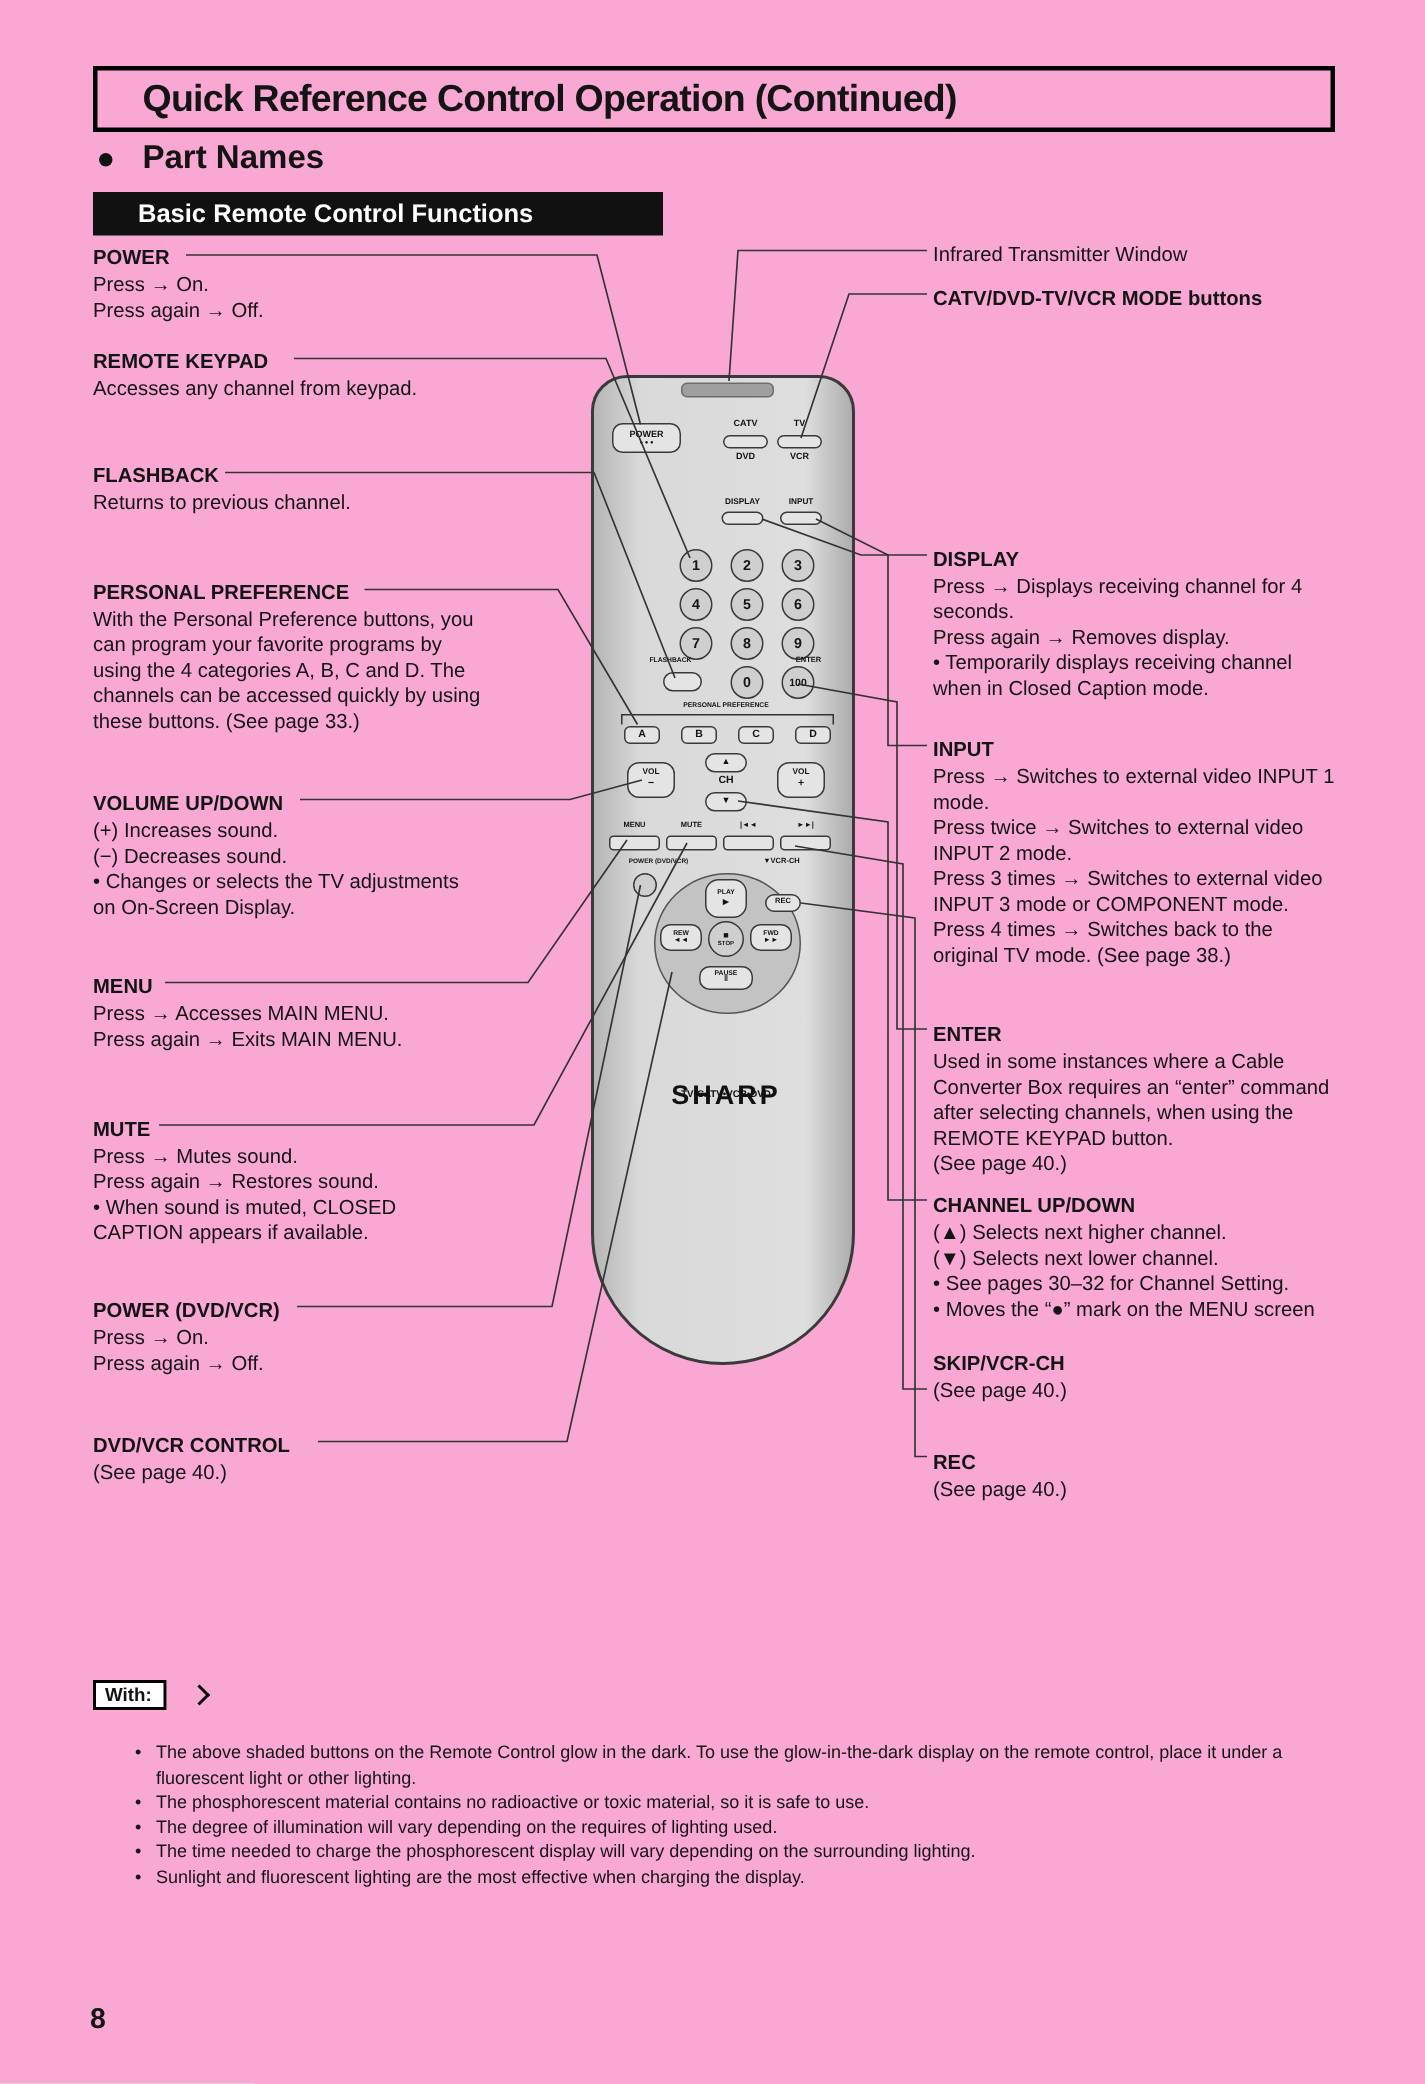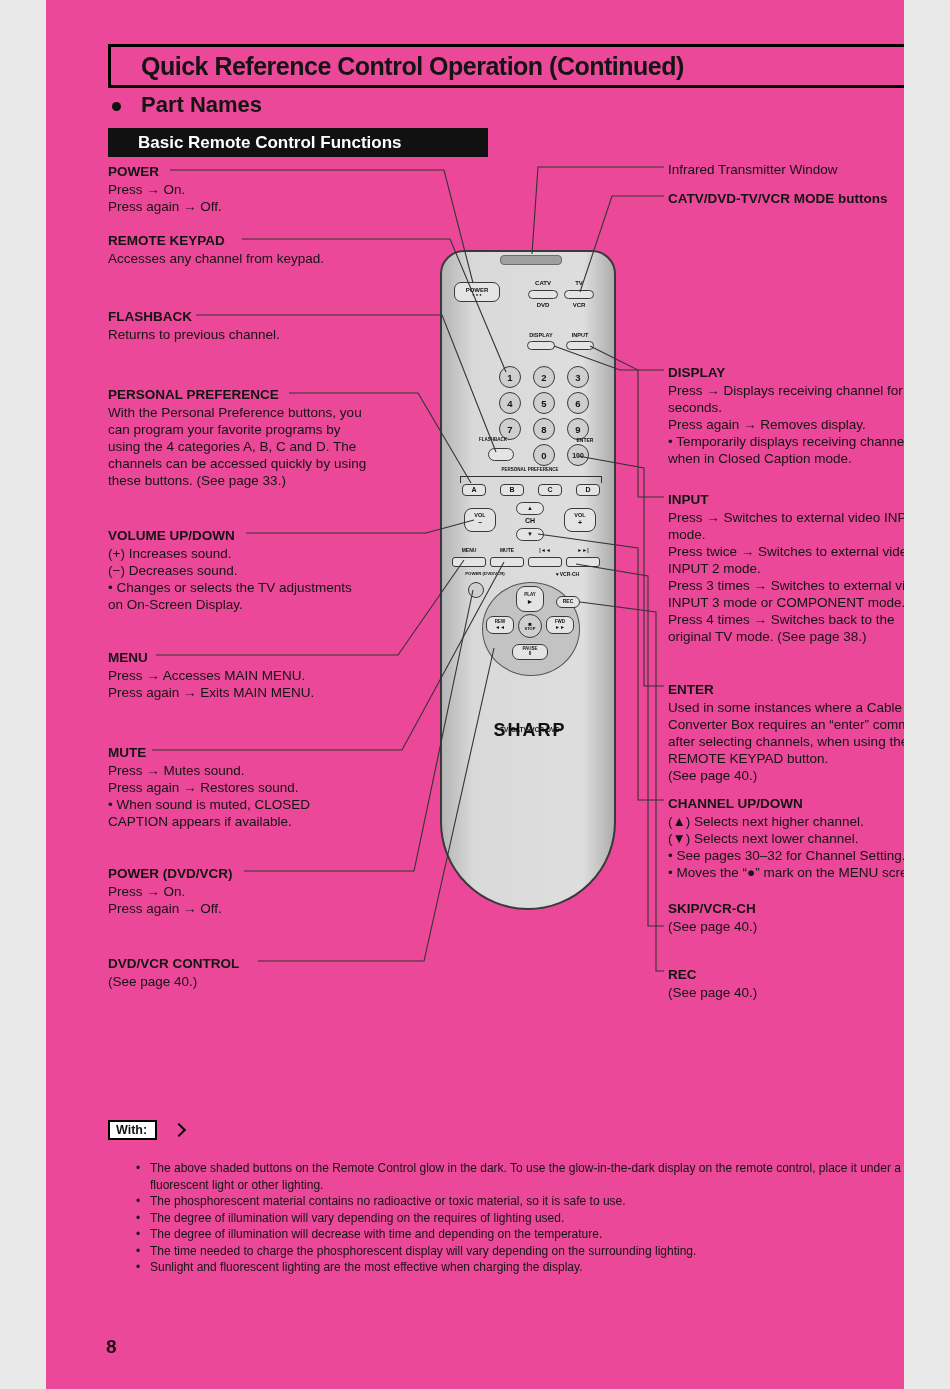--- a/index.html
+++ b/index.html
@@ -1,16 +1,16 @@
 <!DOCTYPE html>
 <html><head>
 <meta charset="utf-8">
 <style>
   html,body{margin:0;padding:0;background:#e9e9e9;}
-  .page{position:relative;width:858px;height:1389px;background:#ec4899;
+  .page{position:relative;width:950px;height:1389px;background:#f9a8d4;
         font-family:"Liberation Sans",sans-serif;color:#141414;overflow:hidden;margin:0 auto;}
 
   
   .title-box{position:absolute;left:62px;top:44px;width:822px;height:38px;border:3px solid #000;
              display:flex;align-items:center;}
   .title-box .t{font-size:25px;font-weight:bold;padding-left:30px;letter-spacing:-0.5px;}
   .part-names{position:absolute;left:62px;top:92px;font-size:22px;font-weight:bold;display:flex;align-items:center;}
   .part-bullet{width:9px;height:9px;border-radius:50%;background:#111;margin:3px 20px 0 4px;}
   .black-bar{position:absolute;left:62px;top:128px;width:380px;height:29px;background:#111;color:#fff;
              font-weight:bold;font-size:17px;display:flex;align-items:center;padding-left:30px;box-sizing:border-box;}
@@ -267,19 +267,18 @@
     <h4>REC</h4>
     <div class="body">(See page 40.)</div>
   </div>
 
   <div class="note-box">With:</div>
   <span class="note-arrow"></span>
   <ul class="note-list">
     <li>The above shaded buttons on the Remote Control glow in the dark. To use the glow-in-the-dark display on the remote control, place it under a fluorescent light or other lighting.</li>
     <li>The phosphorescent material contains no radioactive or toxic material, so it is safe to use.</li>
     <li>The degree of illumination will vary depending on the requires of lighting used.</li>
-    <li>The degree of illumination will decrease with time and depending on the temperature.</li>
     <li>The time needed to charge the phosphorescent display will vary depending on the surrounding lighting.</li>
     <li>Sunlight and fluorescent lighting are the most effective when charging the display.</li>
   </ul>
 
   <div class="page-number">8</div>
 </div>
 
 </body></html>

